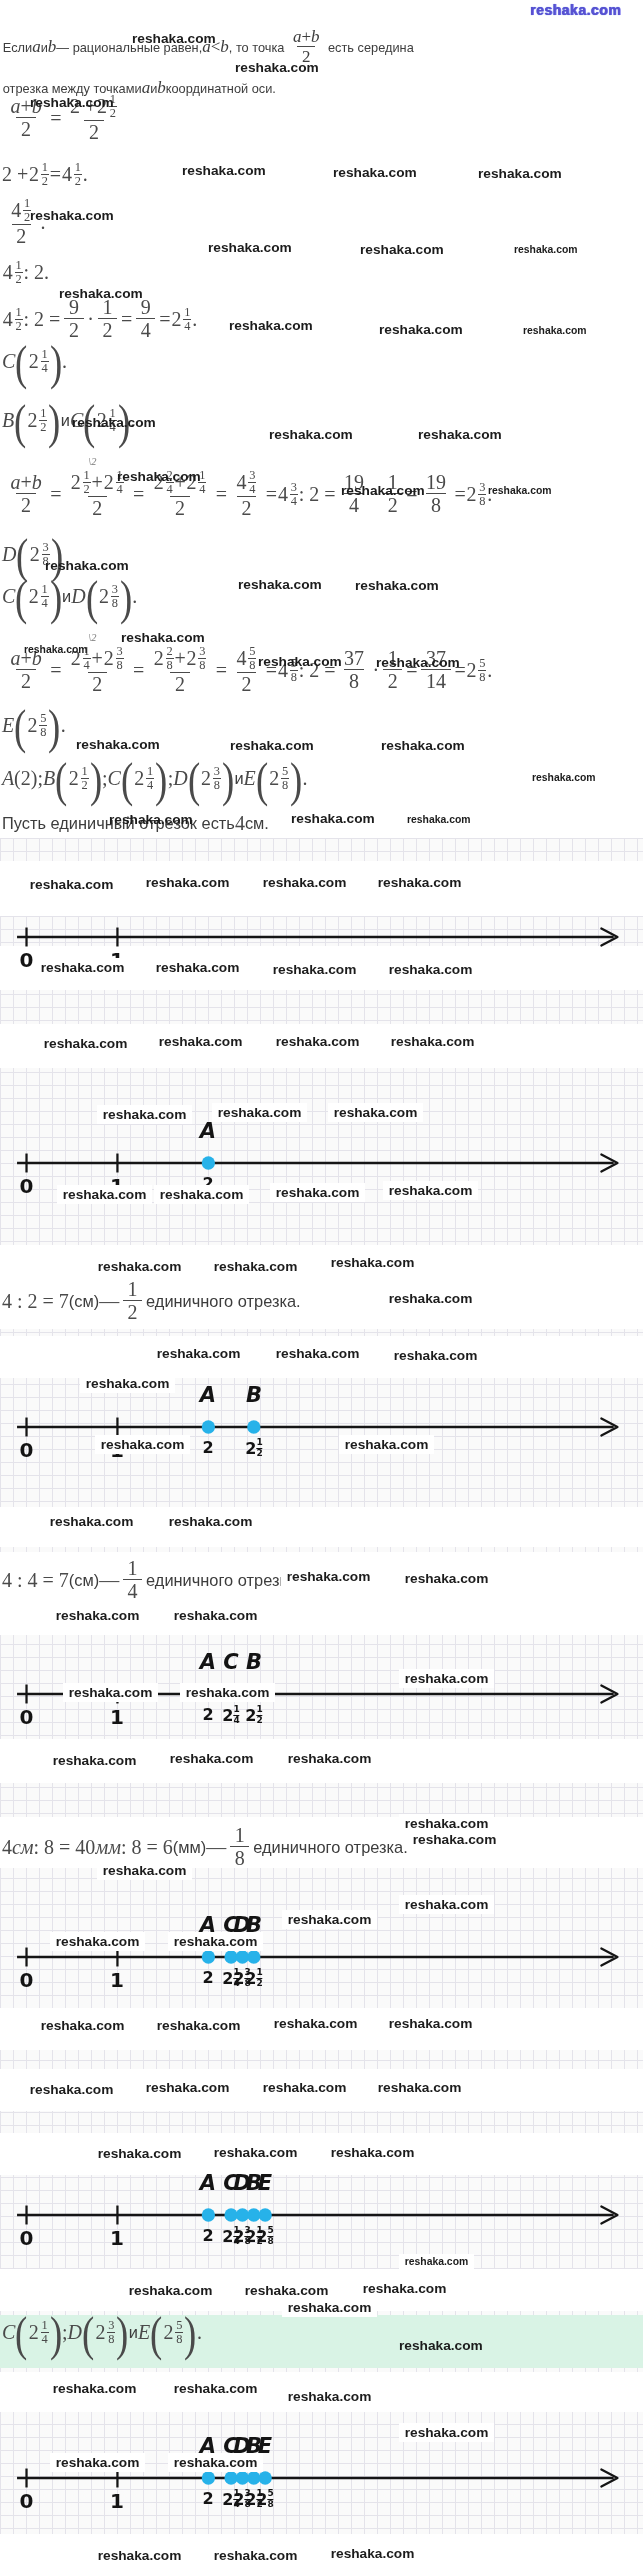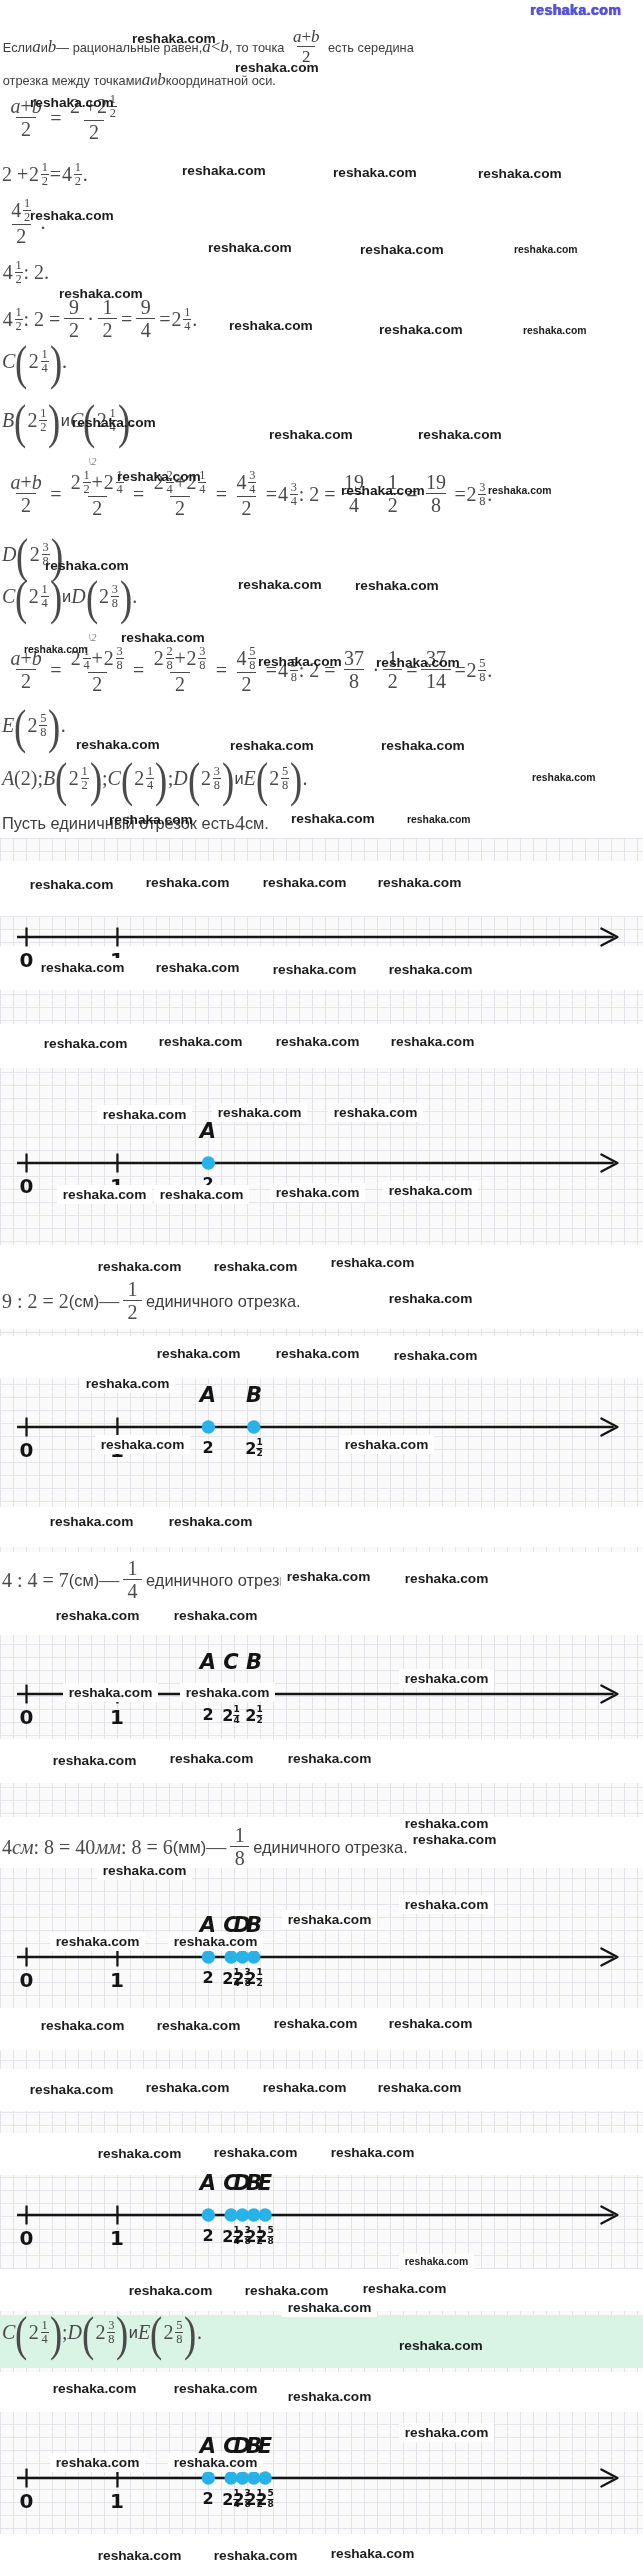--- a/index.html
+++ b/index.html
@@ -99,21 +99,21 @@
           <span class="mi">a</span>
           <span class="mr"> + </span>
           <span class="mi">b</span>
         </span>
         <span class="fd">
           <span class="mr">2</span>
         </span>
       </span>
       <span class="ms"> есть середина</span>
     </div>
-    <div class="para" style="top: 70px;">
+    <div class="para" style="top: 78px;">
       <span class="ms">отрезка между точками </span>
       <span class="mi">a</span>
       <span class="ms"> и </span>
       <span class="mi">b</span>
       <span class="ms"> координатной оси.</span>
     </div>
     <div class="math-line" style="top: 93px;">
       <span class="fr">
         <span class="fn">
           <span class="mi">a</span>
@@ -579,21 +579,21 @@
           </span>
         </span><span class="pr">)</span></span>
       <span class="mr">.</span>
     </div>
     <div class="math-line" style="top: 812px;">
       <span class="ms">Пусть единичный отрезок есть </span>
       <span class="mr">4</span>
       <span class="ms"> см.</span>
     </div>
     <div class="math-line" style="top: 1279px;">
-      <span class="mr">9 : 2 = 2 </span>
+      <span class="mr">4 : 2 = 7 </span>
       <span class="ms">(см)</span>
       <span class="mr"> — </span>
       <span class="fr">
         <span class="fn">
           <span class="mr">1</span>
         </span>
         <span class="fd">
           <span class="mr">2</span>
         </span>
       </span>

